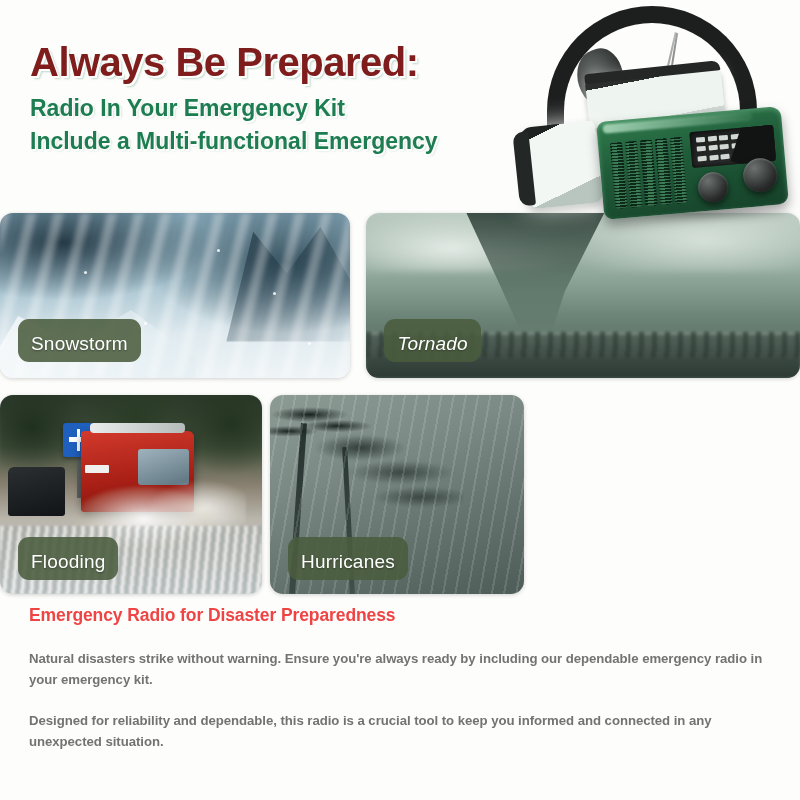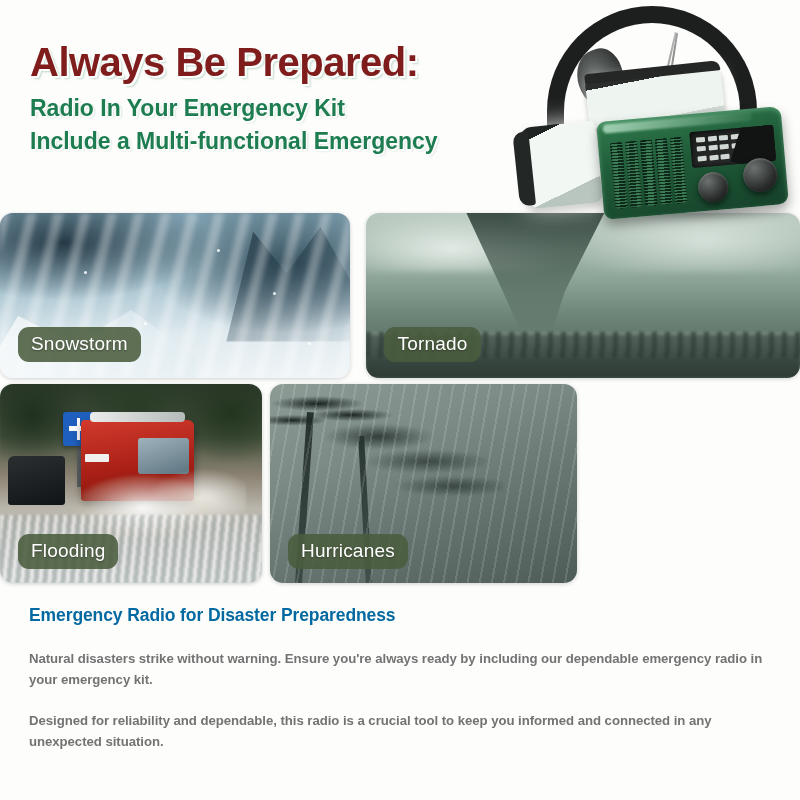--- a/index.html
+++ b/index.html
@@ -116,35 +116,35 @@
   }
   .radio-shadow{
     position:absolute; left:110px; top:202px; width:170px; height:16px;
     background:radial-gradient(ellipse, rgba(90,100,95,.4), rgba(255,255,255,0) 72%);
     filter:blur(3px);
   }
 
   
   .grid { position:absolute; left:0; top:213px; width:800px; }
   .row { display:flex; gap:8px; }
-  .row.r2 { margin-top:6px;align-items:flex-end; }
+  .row.r2 { margin-top:17px;align-items:flex-end; }
   .tile {
     position:relative; overflow:hidden;
     border-radius:13px;
     box-shadow:0 1px 4px rgba(0,0,0,.18);
   }
   .tile.snowstorm { width:388px; height:165px; }
-  .tile.tornado   { width:480px; height:165px; margin-left:8px; }
+  .tile.tornado   { width:480px; height:165px; margin-left:8px;font-style:italic; }
   .tile.flooding  { width:262px; height:199px; }
-  .tile.hurricanes{ width:307px; height:199px; }
+  .tile.hurricanes{ width:254px; height:199px; }
   .tile.earthquake{ width:264px; height:199px; }
 
   .badge {
     position:absolute; left:18px; bottom:16px;
-    padding:6px 13px 7px;
+    padding:14px 13px 7px;
     background:rgba(74,92,62,.88);
     color:#fff; font-size:19px; font-weight:500;
     border-radius:11px; letter-spacing:.2px;
     text-shadow:0 1px 2px rgba(0,0,0,.35);
     white-space:nowrap;
   }
   .tile.flooding .badge, .tile.hurricanes .badge, .tile.earthquake .badge{ bottom:14px; }
 
   
   .sc-snow{ position:absolute; inset:0;
@@ -336,21 +336,21 @@
       linear-gradient(180deg,#8e7f70,#a89a8b);
     filter:blur(.6px);
   }
   .sc-quake .rubble::after{
     content:""; position:absolute; inset:0;
     background:repeating-linear-gradient(-64deg, rgba(60,48,38,.3) 0 5px, rgba(220,206,190,.22) 5px 11px);
   }
 
   
   .copy { position:absolute; left:29px; top:605px; width:742px; }
-  .copy h2 { font-size:17.5px; font-weight:bold; color:#0369a1; letter-spacing:-.1px; }
+  .copy h2 { font-size:17.5px; font-weight:bold; color:#ef4444; letter-spacing:-.1px; }
   .copy p {
     font-size:13.2px; font-weight:bold; color:#737373; line-height:1.62;
     margin-top:19px; letter-spacing:-.05px;
   }
   .copy p.p1 { margin-top:22px; }
 </style>
 </head>
 <body>
 
 <div class="headline-block">

